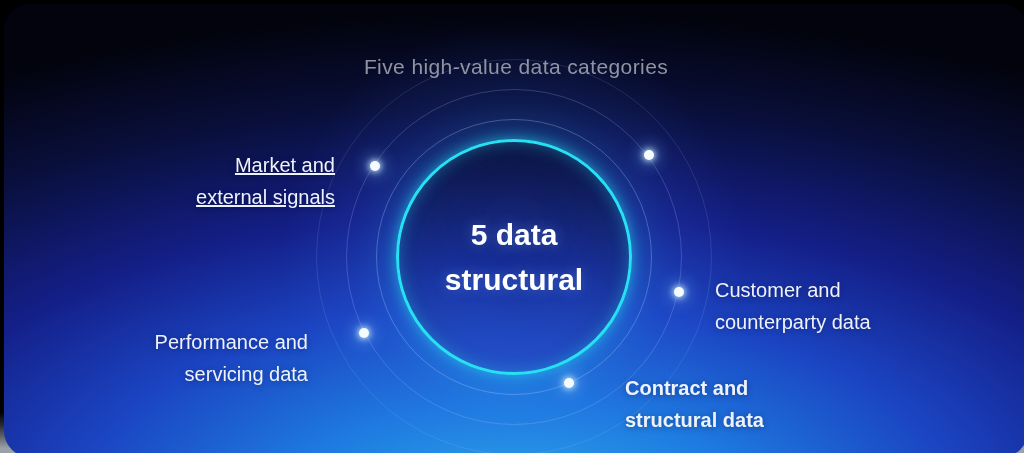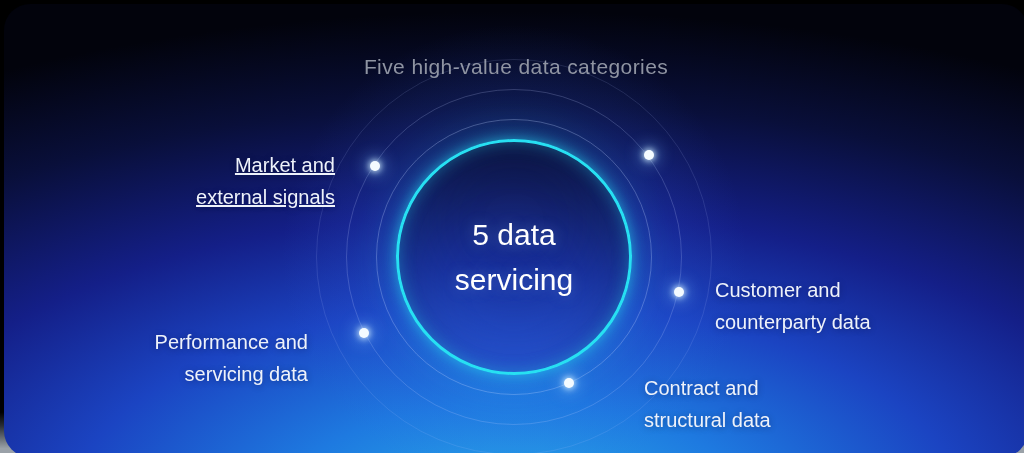--- a/index.html
+++ b/index.html
@@ -69,21 +69,21 @@
       inset 0 -34px 70px rgba(45,95,225,0.35),
       inset 0 30px 60px rgba(3,6,28,0.45);
     display: flex;
     align-items: center;
     justify-content: center;
   }
   .center-label {
     text-align: center;
     color: #ffffff;
     font-size: 30px;
-    font-weight: 400;
+    font-weight: 700;
     line-height: 37px;
     text-shadow: 0 0 14px rgba(150,200,255,0.35);
   }
   .center-label span { display: block; }
 
   
   .dot {
     position: absolute;
     width: 10px; height: 10px;
     border-radius: 50%;
@@ -105,38 +105,38 @@
     line-height: 24px;
     color: #eef2fa;
     text-shadow: 0 1px 6px rgba(0,10,40,0.35);
     white-space: nowrap;
   }
   .cat span { display: block; }
   .cat.align-right { text-align: right; }
   .cat-market      { right: 685px; top: 141px; text-decoration: underline; }
   .cat-asset       { left: 670px;  top: 138px; }
   .cat-customer    { left: 703px;  top: 266px; }
-  .cat-contract    { left: 632px;  top: 364px; }
+  .cat-contract    { left: 613px;  top: 364px; font-weight: bold; }
   .cat-performance { right: 712px; top: 318px; }
 </style>
 </head>
 <body>
 
 <div class="card">
 
   <div class="title">Five high-value data categories</div>
 
   <div class="ring r3"></div>
   <div class="ring r2"></div>
   <div class="ring r1"></div>
 
   <div class="center-circle">
     <div class="center-label">
       <span>5 data</span>
-      <span>servicing</span>
+      <span>structural</span>
     </div>
   </div>
 
   <div class="dot dot-market"></div>
   <div class="dot dot-asset"></div>
   <div class="dot dot-customer"></div>
   <div class="dot dot-contract"></div>
   <div class="dot dot-performance"></div>
 
   <div class="cat cat-market align-right">

